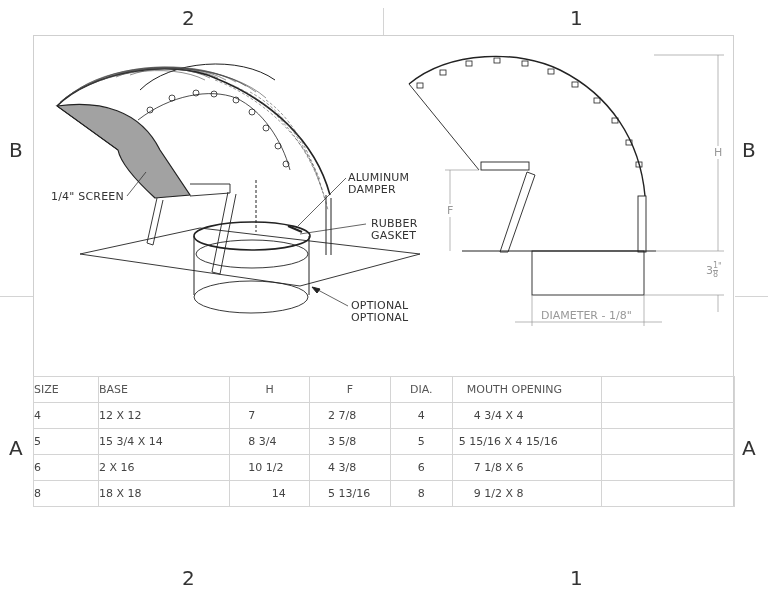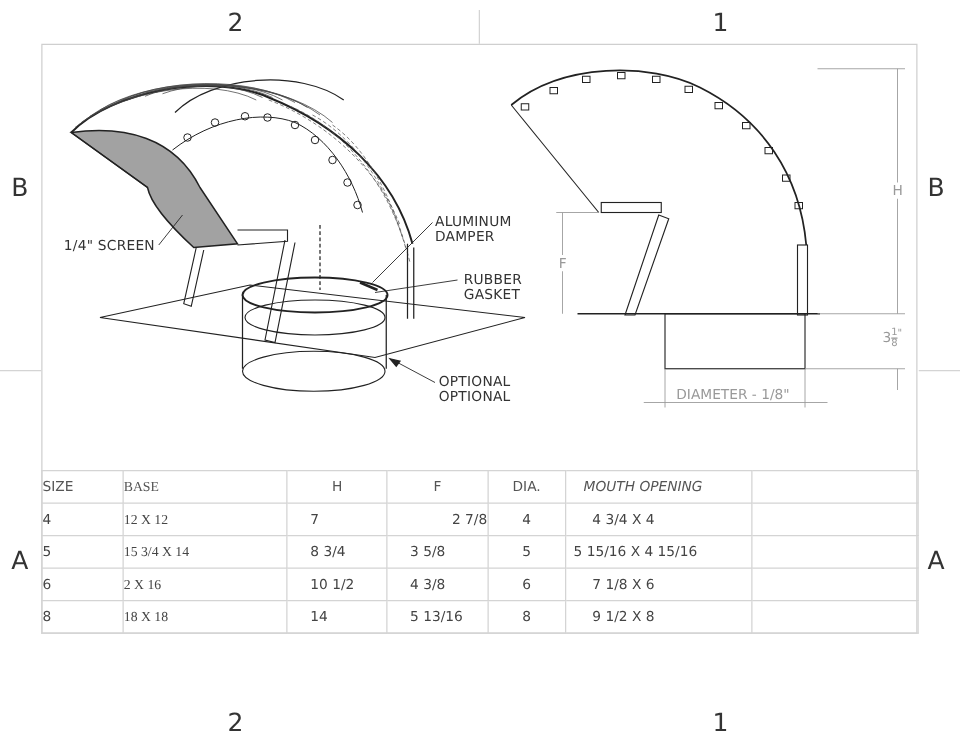--- a/index.html
+++ b/index.html
@@ -7,21 +7,21 @@
   .abs{position:absolute;}
   .zone{position:absolute;font-family:"DejaVu Sans",sans-serif;font-size:20px;color:#333;font-weight:normal;}
   .frame{position:absolute;left:33px;top:35px;width:701px;height:472px;border:1.5px solid #cfcfcf;box-sizing:border-box;}
   svg{position:absolute;left:0;top:0;}
   .lbl{position:absolute;font-size:11px;line-height:12px;color:#333;letter-spacing:0.2px;}
   .dim{position:absolute;font-size:11px;color:#999;}
   table.spec{position:absolute;left:33px;top:376px;width:702px;border-collapse:collapse;font-size:11px;color:#444;}
   table.spec td,table.spec th{border:1px solid #d4d4d4;height:25px;padding:0 0 0 6px;font-weight:normal;text-align:left;}
   table.spec th{color:#555;}
   .c0{width:67px;text-align:right;padding:0 !important;}
-  .c1{width:138px;text-align:center;padding:0 !important;font-family:Liberation Serif, serif;}
+  .c1{width:138px;text-align:center;padding:0 !important;}
   .c2{width:64px;}
   .c3{width:64px;}
   .c4{width:64px;text-align:center !important;padding:0 !important;}
   .c5{width:134px;}
   .c6{width:135px;}
 </style>
 </head>
 <body>
 
 <div class="zone" style="left:182px;top:6px;">2</div>
@@ -164,30 +164,30 @@
 <div class="dim" style="left:541px;top:309px;">DIAMETER - 1/8"</div>
 
 <table class="spec">
   <thead>
     <tr>
       <th class="c0">SIZE</th>
       <th class="c1">BASE</th>
       <th class="c2" style="text-align:center;padding:0;">H</th>
       <th class="c3" style="text-align:center;padding:0;">F</th>
       <th class="c4">DIA.</th>
-      <th class="c5" style="padding-left:14px;font-style:italic;">MOUTH OPENING</th>
+      <th class="c5" style="padding-left:14px;">MOUTH OPENING</th>
       <th class="c6"></th>
     </tr>
   </thead>
   <tbody>
     <tr>
       <td class="c0">4</td>
       <td class="c1">12 X 12</td>
       <td class="c2" style="padding-left:18px;">7</td>
-      <td class="c3" style="padding-left:18px;text-align:right;">2 7/8</td>
+      <td class="c3" style="padding-left:18px;">2 7/8</td>
       <td class="c4">4</td>
       <td class="c5" style="padding-left:21px;">4 3/4 X 4</td>
       <td class="c6"></td>
     </tr>
     <tr>
       <td class="c0">5</td>
       <td class="c1">15 3/4 X 14</td>
       <td class="c2" style="padding-left:18px;">8 3/4</td>
       <td class="c3" style="padding-left:18px;">3 5/8</td>
       <td class="c4">5</td>
@@ -199,20 +199,20 @@
       <td class="c1">2 X 16</td>
       <td class="c2" style="padding-left:18px;">10 1/2</td>
       <td class="c3" style="padding-left:18px;">4 3/8</td>
       <td class="c4">6</td>
       <td class="c5" style="padding-left:21px;">7 1/8 X 6</td>
       <td class="c6"></td>
     </tr>
     <tr>
       <td class="c0">8</td>
       <td class="c1">18 X 18</td>
-      <td class="c2" style="padding-left:18px;">14</td>
+      <td class="c2" style="padding-left:18px;text-align:center;">14</td>
       <td class="c3" style="padding-left:18px;">5 13/16</td>
       <td class="c4">8</td>
       <td class="c5" style="padding-left:21px;margin-left:36px;">9 1/2 X 8</td>
       <td class="c6"></td>
     </tr>
   </tbody>
 </table>
 
 </body></html>

